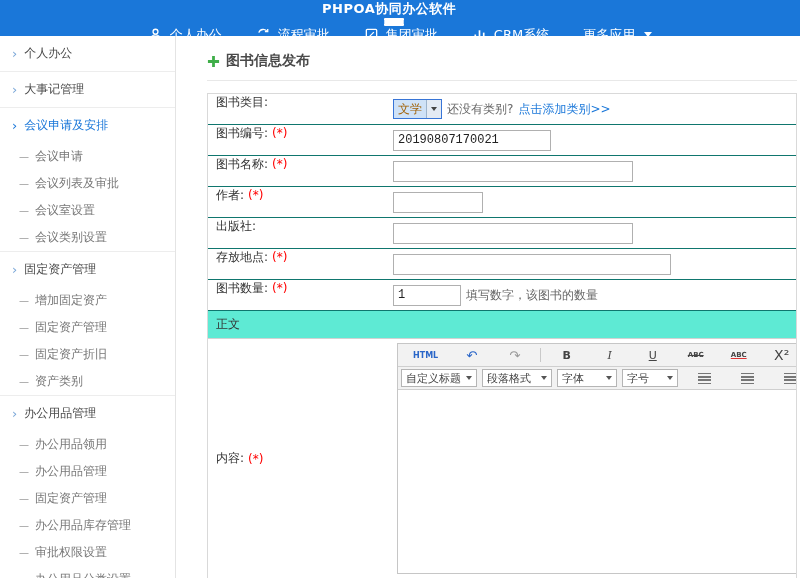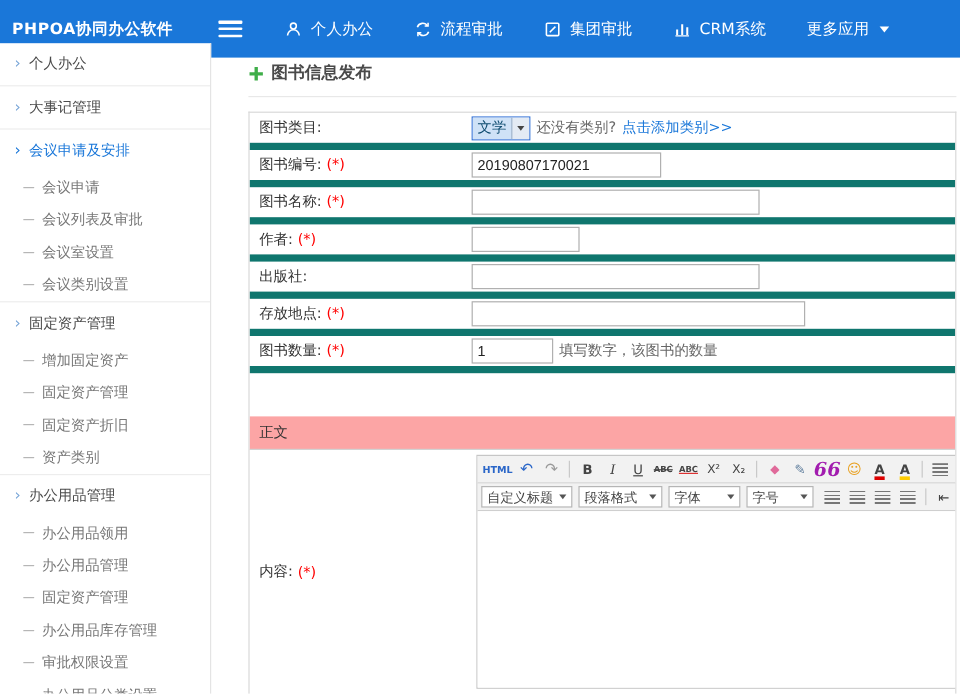--- a/index.html
+++ b/index.html
@@ -1,20 +1,20 @@
 <!DOCTYPE html>
 <html><head>
 <meta charset="utf-8">
 <style>
   * { margin:0; padding:0; box-sizing:border-box; }
   html,body { width:800px; height:578px; overflow:hidden; background:#fff;
     font-family:"DejaVu Sans","Liberation Sans",sans-serif; font-size:12px; color:#333; }
 
   
-  .topbar { height:48px; background:#1a77d9; display:flex; align-items:center; color:#fff; }
+  .topbar { height:36px; background:#1a77d9; display:flex; align-items:center; color:#fff;flex-direction:column; }
   .logo { width:176px; padding-left:10px; font-size:13px; font-weight:bold; letter-spacing:.5px; flex-shrink:0; }
   .hamburger { width:20px; height:14px; margin:0 18px 0 6px; display:flex; flex-direction:column; justify-content:space-between; cursor:pointer; }
   .hamburger i { display:block; height:2.5px; background:#fff; border-radius:1px; }
   .nav { display:flex; align-items:center; height:100%; }
   .nav-item { display:flex; align-items:center; gap:7px; padding:0 17px; height:100%; font-size:13px; cursor:pointer; }
   .nav-item svg { display:block; }
   .caret-down { width:0; height:0; border-left:4px solid transparent; border-right:4px solid transparent; border-top:5px solid #fff; margin-left:2px; }
 
   
   .sidebar { position:absolute; left:0; top:36px; bottom:0; width:176px; background:#fff;
@@ -26,53 +26,53 @@
   .sub-item { display:flex; align-items:center; gap:6px; padding:5px 8px 5px 19px; color:#777; cursor:pointer; }
   .sub-item .dash { color:#9a9a9a; font-size:10px; }
 
   
   .main { position:absolute; left:177px; top:36px; right:0; bottom:0; display:flex; flex-direction:column; padding:0 3px 0 30px; }
   .page-title-row { display:flex; align-items:center; gap:6px; padding:16px 0 10px 0;
     border-bottom:1px solid #e8e8e8; font-size:14px; font-weight:bold; color:#4a4a4a; }
   .page-title-row svg { display:block; }
 
   .form { flex:1; margin-top:12px; border:1px solid #d9d9d9; border-bottom:none; display:flex; flex-direction:column; overflow:hidden; background:#fff; }
-  .frow { display:flex; align-items:center; border-bottom:6px solid #0f766e; height:31px; flex-shrink:0; }
+  .frow { display:flex; border-bottom:1px solid #0f766e; height:31px; flex-shrink:0; }
   .flabel { width:185px; padding-left:8px; flex-shrink:0; color:#333; }
   .req { color:#f00; margin-left:4px; }
   .ffield { display:flex; align-items:center; flex:1; }
-  input.txt { height:21px; border:1px solid #b0b0b0; padding:1px 4px; font-size:12px; font-family:Liberation Sans, sans-serif; color:#222; }
+  input.txt { height:21px; border:1px solid #b0b0b0; padding:1px 4px; font-size:12px; font-family:Liberation Mono, monospace; color:#222; }
   .w-code{width:158px} .w-name{width:240px} .w-author{width:90px} .w-pub{width:240px} .w-loc{width:278px} .w-qty{width:68px}
   .hint { color:#666; margin:0 5px; }
   .link { color:#1a77d9; cursor:pointer; text-decoration:none; }
 
   .selectbox { display:inline-flex; align-items:stretch; border:1px solid #3875d7; background:#fff; height:20px; cursor:pointer; }
-  .sel-val { display:flex; align-items:center; padding:0 4px; background:#cfe2f7; color:#0c4a6e; }
+  .sel-val { display:flex; align-items:center; padding:0 4px; background:#cfe2f7; color:#a16207; }
   .sel-arrow { width:15px; background:#e4ebf4; border-left:1px solid #9db4cc; display:flex; align-items:center; justify-content:center; }
   .sel-arrow i { width:0; height:0; border-left:3.5px solid transparent; border-right:3.5px solid transparent; border-top:4.5px solid #444; }
 
-  .section-bar { background:#fca5a5; border-bottom:1px solid #d2d2d2; padding:5px 8px; color:#333; flex-shrink:0;margin-top:36px; }
+  .section-bar { background:#5eead4; border-bottom:1px solid #d2d2d2; padding:5px 8px; color:#333; flex-shrink:0; }
 
   .content-row { display:flex; flex:1; min-height:0; }
   .content-label { width:185px; padding-left:8px; display:flex; align-items:center; flex-shrink:0; }
   .editor-cell { flex:1; padding:4px; display:flex; min-width:0; }
   .editor { flex:1; border:1px solid #c6c6c6; display:flex; flex-direction:column; background:#fff; }
   .ed-toolbar { background:#f2f2f2; border-bottom:1px solid #cfcfcf; padding:2px 3px; display:flex; align-items:center; flex-shrink:0; overflow:hidden; }
   .tb { min-width:19px; height:18px; display:inline-flex; align-items:center; justify-content:center;
-    font-size:11px; color:#444; margin:0 1px; border-radius:2px; cursor:pointer; white-space:nowrap; }
+    font-size:11px; color:#444; margin:0 12px; border-radius:2px; cursor:pointer; white-space:nowrap; }
   .tb-sep { width:1px; height:14px; background:#c9c9c9; margin:0 4px; }
   .tb.html { font-size:8px; font-weight:bold; color:#2a66c8; }
   .tb.undo { color:#2a66c8; font-size:13px; }
   .tb.redo { color:#9a9a9a; font-size:13px; }
   .tb.bold { font-weight:bold; }
   .tb.italic { font-style:italic; font-family:"DejaVu Serif",serif; }
   .tb.underline { text-decoration:underline; }
   .tb.abc { font-size:7px; font-weight:bold; text-decoration:line-through; }
   .tb.abc2 { font-size:7px; font-weight:bold; text-decoration:underline; text-decoration-color:#d33; }
-  .tb.scr { font-size:10px; }
+  .tb.scr { font-size:14px; }
   .tb.eraser { color:#e06a9a; font-size:10px; }
   .tb.pencil { color:#5a7a9a; }
   .tb.quote { font-family:"DejaVu Serif",serif; font-weight:bold; font-style:italic; color:#a21caf; font-size:16px; }
   .tb.smiley { color:#e8a020; font-size:12px; }
   .tb.fcolor { font-weight:bold; text-decoration:underline; text-decoration-color:#d00; text-decoration-thickness:3px; }
   .tb.hcolor { font-weight:bold; text-decoration:underline; text-decoration-color:#fc0; text-decoration-thickness:3px; }
   .icon-lines { width:13px; height:11px; background:repeating-linear-gradient(to bottom,#777 0 1.4px,transparent 1.4px 3.2px); }
   .ed-select { display:flex; align-items:center; justify-content:space-between; border:1px solid #b5b5b5; background:#fff;
     height:18px; padding:0 4px; margin-right:5px; font-size:11px; color:#444; cursor:pointer; }
   .ed-select .sc { width:0; height:0; border-left:3.5px solid transparent; border-right:3.5px solid transparent; border-top:4px solid #555; margin-left:5px; }

